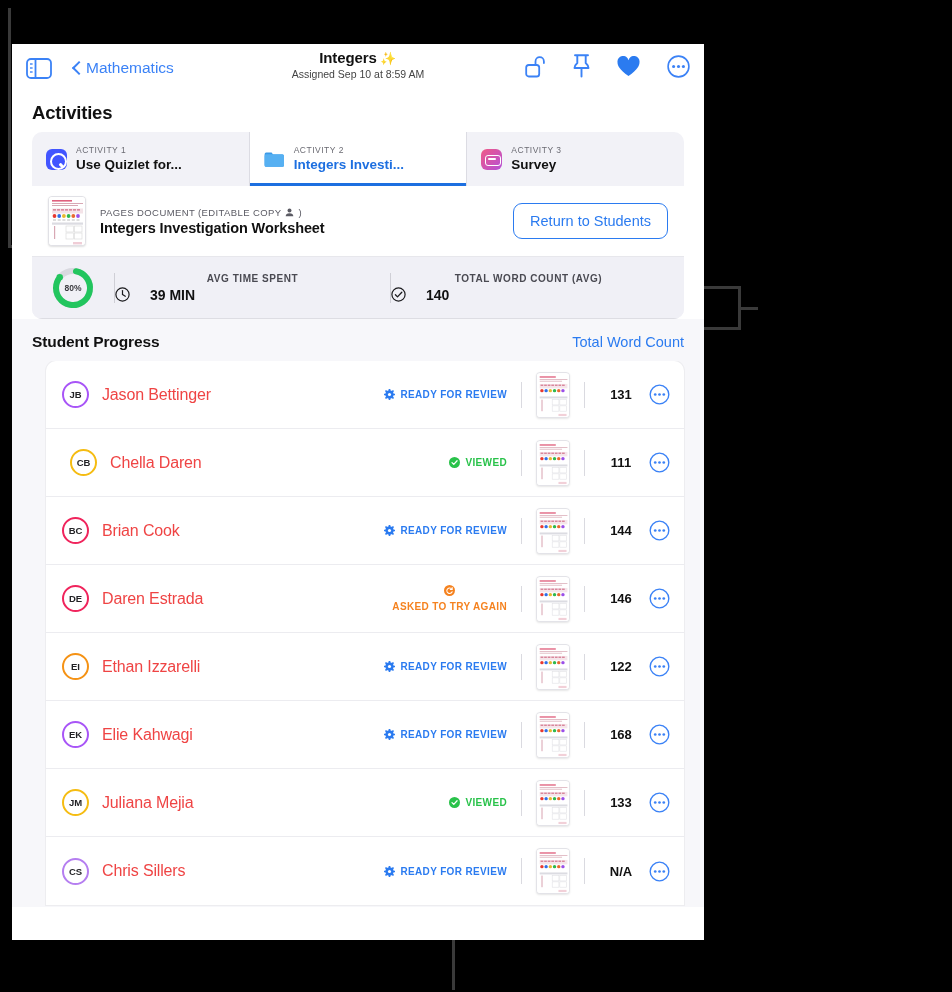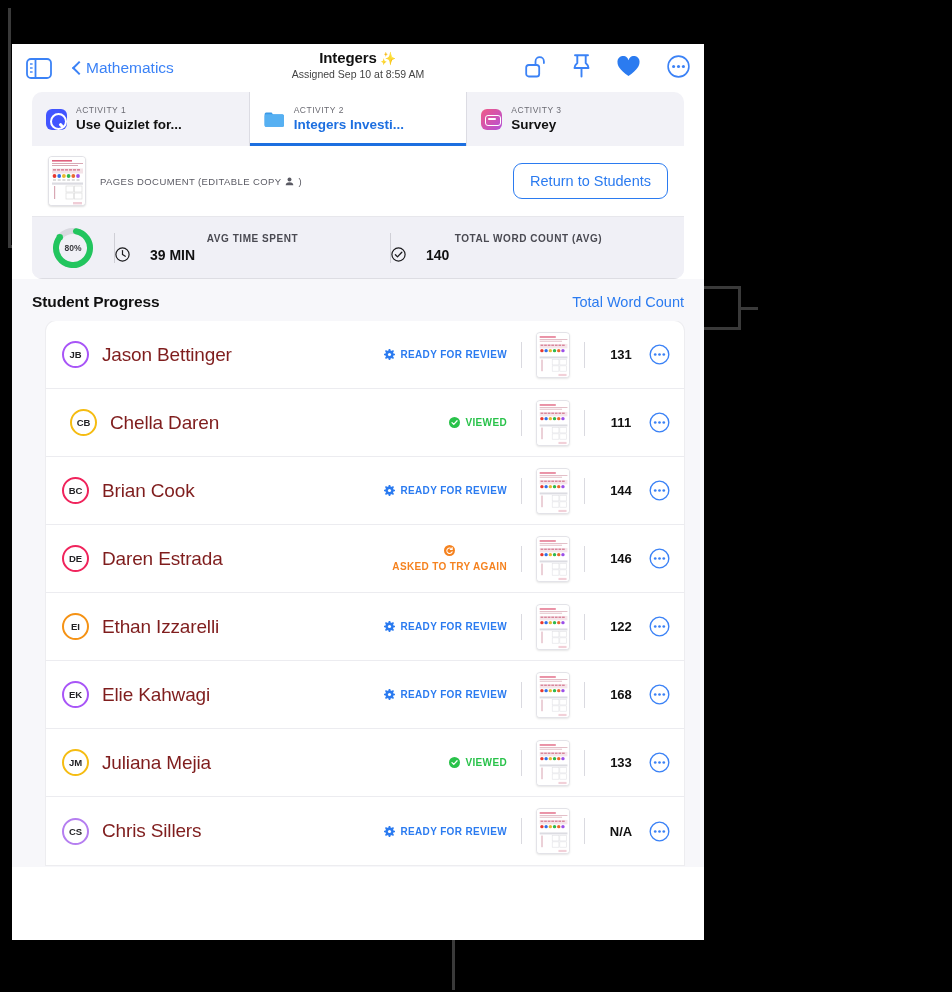--- a/index.html
+++ b/index.html
@@ -174,21 +174,21 @@
     display: flex; align-items: center; height: 68px; padding: 0 14px 0 16px;
     border-bottom: 1px solid #ececf0; cursor: pointer;
   }
   .srow:last-child { border-bottom: none; }
   .avatar {
     width: 27px; height: 27px; border-radius: 50%; flex: 0 0 auto;
     border: 2px solid #888; display: flex; align-items: center; justify-content: center;
     font-size: 9.5px; font-weight: 600; color: #232326;
   }
   .sname {
-    margin-left: 13px; font-size: 19px; color: #7f1d1d; letter-spacing: -0.15px;
+    margin-left: 13px; font-size: 16px; color: #ef4444; letter-spacing: -0.15px;
     flex: 1 1 auto; white-space: nowrap;
   }
   .status {
     display: flex; align-items: center; gap: 5px;
     font-size: 10px; font-weight: 700; letter-spacing: 0.35px; text-transform: uppercase;
     white-space: nowrap;
   }
   .st-dot { width: 11px; height: 11px; flex: 0 0 auto; }
   .row-sep { width: 1px; height: 26px; background: #dadae0; margin: 0 14px; flex:0 0 auto;}
   .row-thumb {
@@ -276,20 +276,21 @@
           <svg width="23" height="23" viewBox="0 0 23 23">
             <circle cx="11.5" cy="11.5" r="10.4" fill="none" stroke="#3b82f6" stroke-width="1.6"></circle>
             <circle cx="6.6" cy="11.5" r="1.55" fill="#3b82f6"></circle>
             <circle cx="11.5" cy="11.5" r="1.55" fill="#3b82f6"></circle>
             <circle cx="16.4" cy="11.5" r="1.55" fill="#3b82f6"></circle>
           </svg>
         </div>
       </div>
     </div>
 
+    <div class="activities-head">Activities</div>
 
     <div class="act-card">
       <div class="act-tabs">
 
         <div class="act-tab">
           <div class="ico-app ico-quizlet"></div>
           <div class="act-text">
             <div class="act-eyebrow">ACTIVITY 1</div>
             <div class="act-name">Use Quizlet for...</div>
           </div>
@@ -359,20 +360,21 @@
         </div>
         <div class="doc-meta">
           <div class="doc-kind">
             <span>PAGES DOCUMENT (EDITABLE COPY</span>
             <svg width="9" height="9" viewBox="0 0 10 10" style="vertical-align:-1px;margin:0 1px">
               <circle cx="5" cy="2.8" r="2.2" fill="#5a5a63"></circle>
               <path d="M0.8 9.2 a4.2 3.4 0 0 1 8.4 0 z" fill="#5a5a63"></path>
             </svg>
             <span>)</span>
           </div>
+          <div class="doc-name">Integers Investigation Worksheet</div>
         </div>
         <div class="return-btn">Return to Students</div>
       </div>
 
       <div class="stats-bar">
         <div class="ring-wrap">
           <svg width="46" height="46" viewBox="0 0 46 46">
             <circle cx="23" cy="23" r="17" fill="none" stroke="#d9d9e0" stroke-width="6"></circle>
             <circle id="ring-arc" cx="23" cy="23" r="17" fill="none" stroke="#22c55e" stroke-width="6" stroke-linecap="round" transform="rotate(-80 23 23)" stroke-dasharray="85.45132017764239 106.81415022205297"></circle>
             <circle cx="9.7" cy="12.3" r="3.3" fill="#22c55e"></circle>

